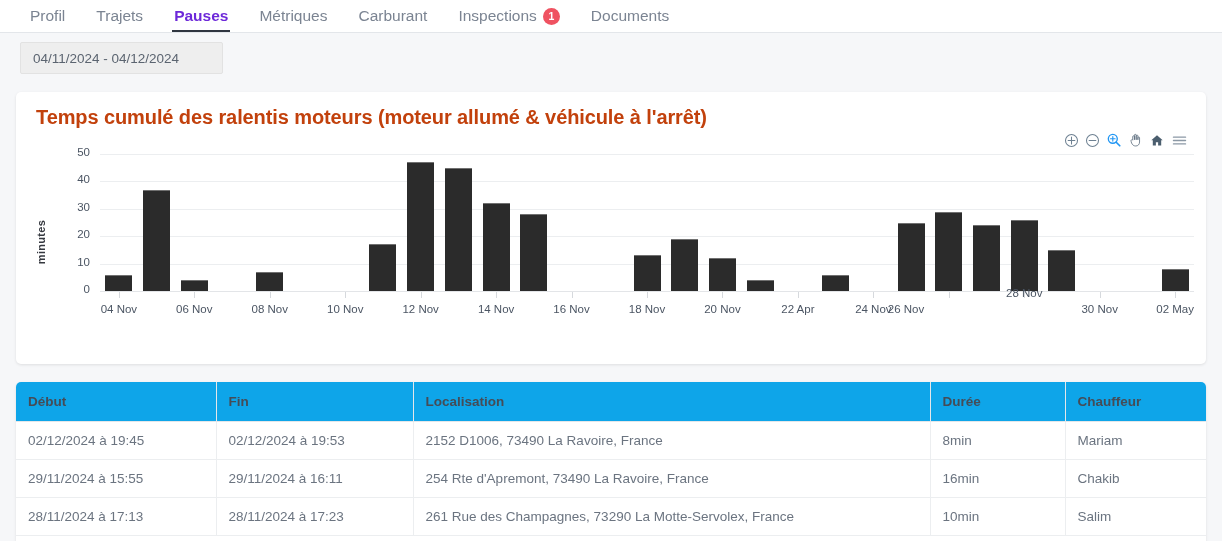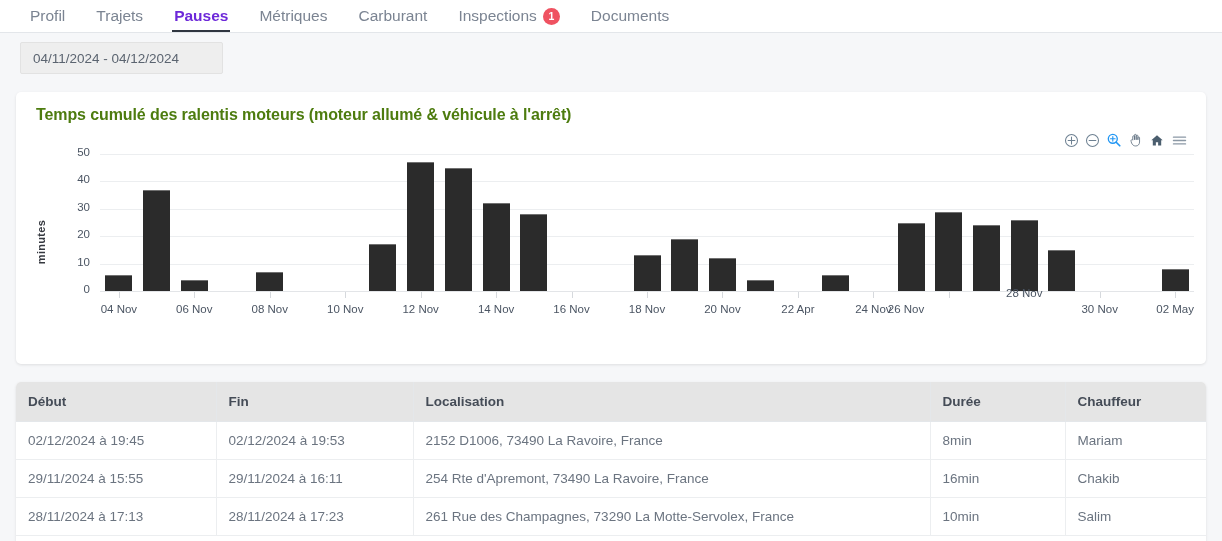--- a/index.html
+++ b/index.html
@@ -72,21 +72,21 @@
   
   .card {
     position: absolute;
     background: #ffffff;
     border-radius: 5px;
     box-shadow: 0 1px 3px rgba(0,0,0,0.10);
   }
   #chart-card { left: 16px; top: 92px; width: 1190px; height: 272px; }
   .chart-title {
     position: absolute; left: 20px; top: 14px;
-    font-size: 16px; font-weight: bold; color: #4d7c0f;
+    font-size: 20px; font-weight: bold; color: #c2410c;
     letter-spacing: -0.1px;
   }
 
   
   .chart-toolbar {
     position: absolute; right: 18px; top: 40px;
     display: flex; align-items: center; gap: 6px;
   }
   .tbicon { cursor: pointer; display: block; }
 
@@ -126,21 +126,21 @@
   .xtick {
     position: absolute;
     font-size: 11.5px; color: #4b5563;
     text-align: center; width: 70px;
   }
 
   
   #table-card { left: 16px; top: 382px; width: 1190px; height: 180px; overflow: hidden; }
   table { border-collapse: collapse; width: 1190px; table-layout: fixed; }
   thead th {
-    background: #e5e5e5;
+    background: #0ea5e9;
     text-align: left;
     font-size: 13.5px;
     font-weight: bold;
     color: #454c57;
     padding: 12px 0 12px 12px;
     border-bottom: 1px solid #e4e7ea;
     border-right: 1px solid #e4e7ea;
   }
   thead th:last-child { border-right: none; }
   tbody td {

